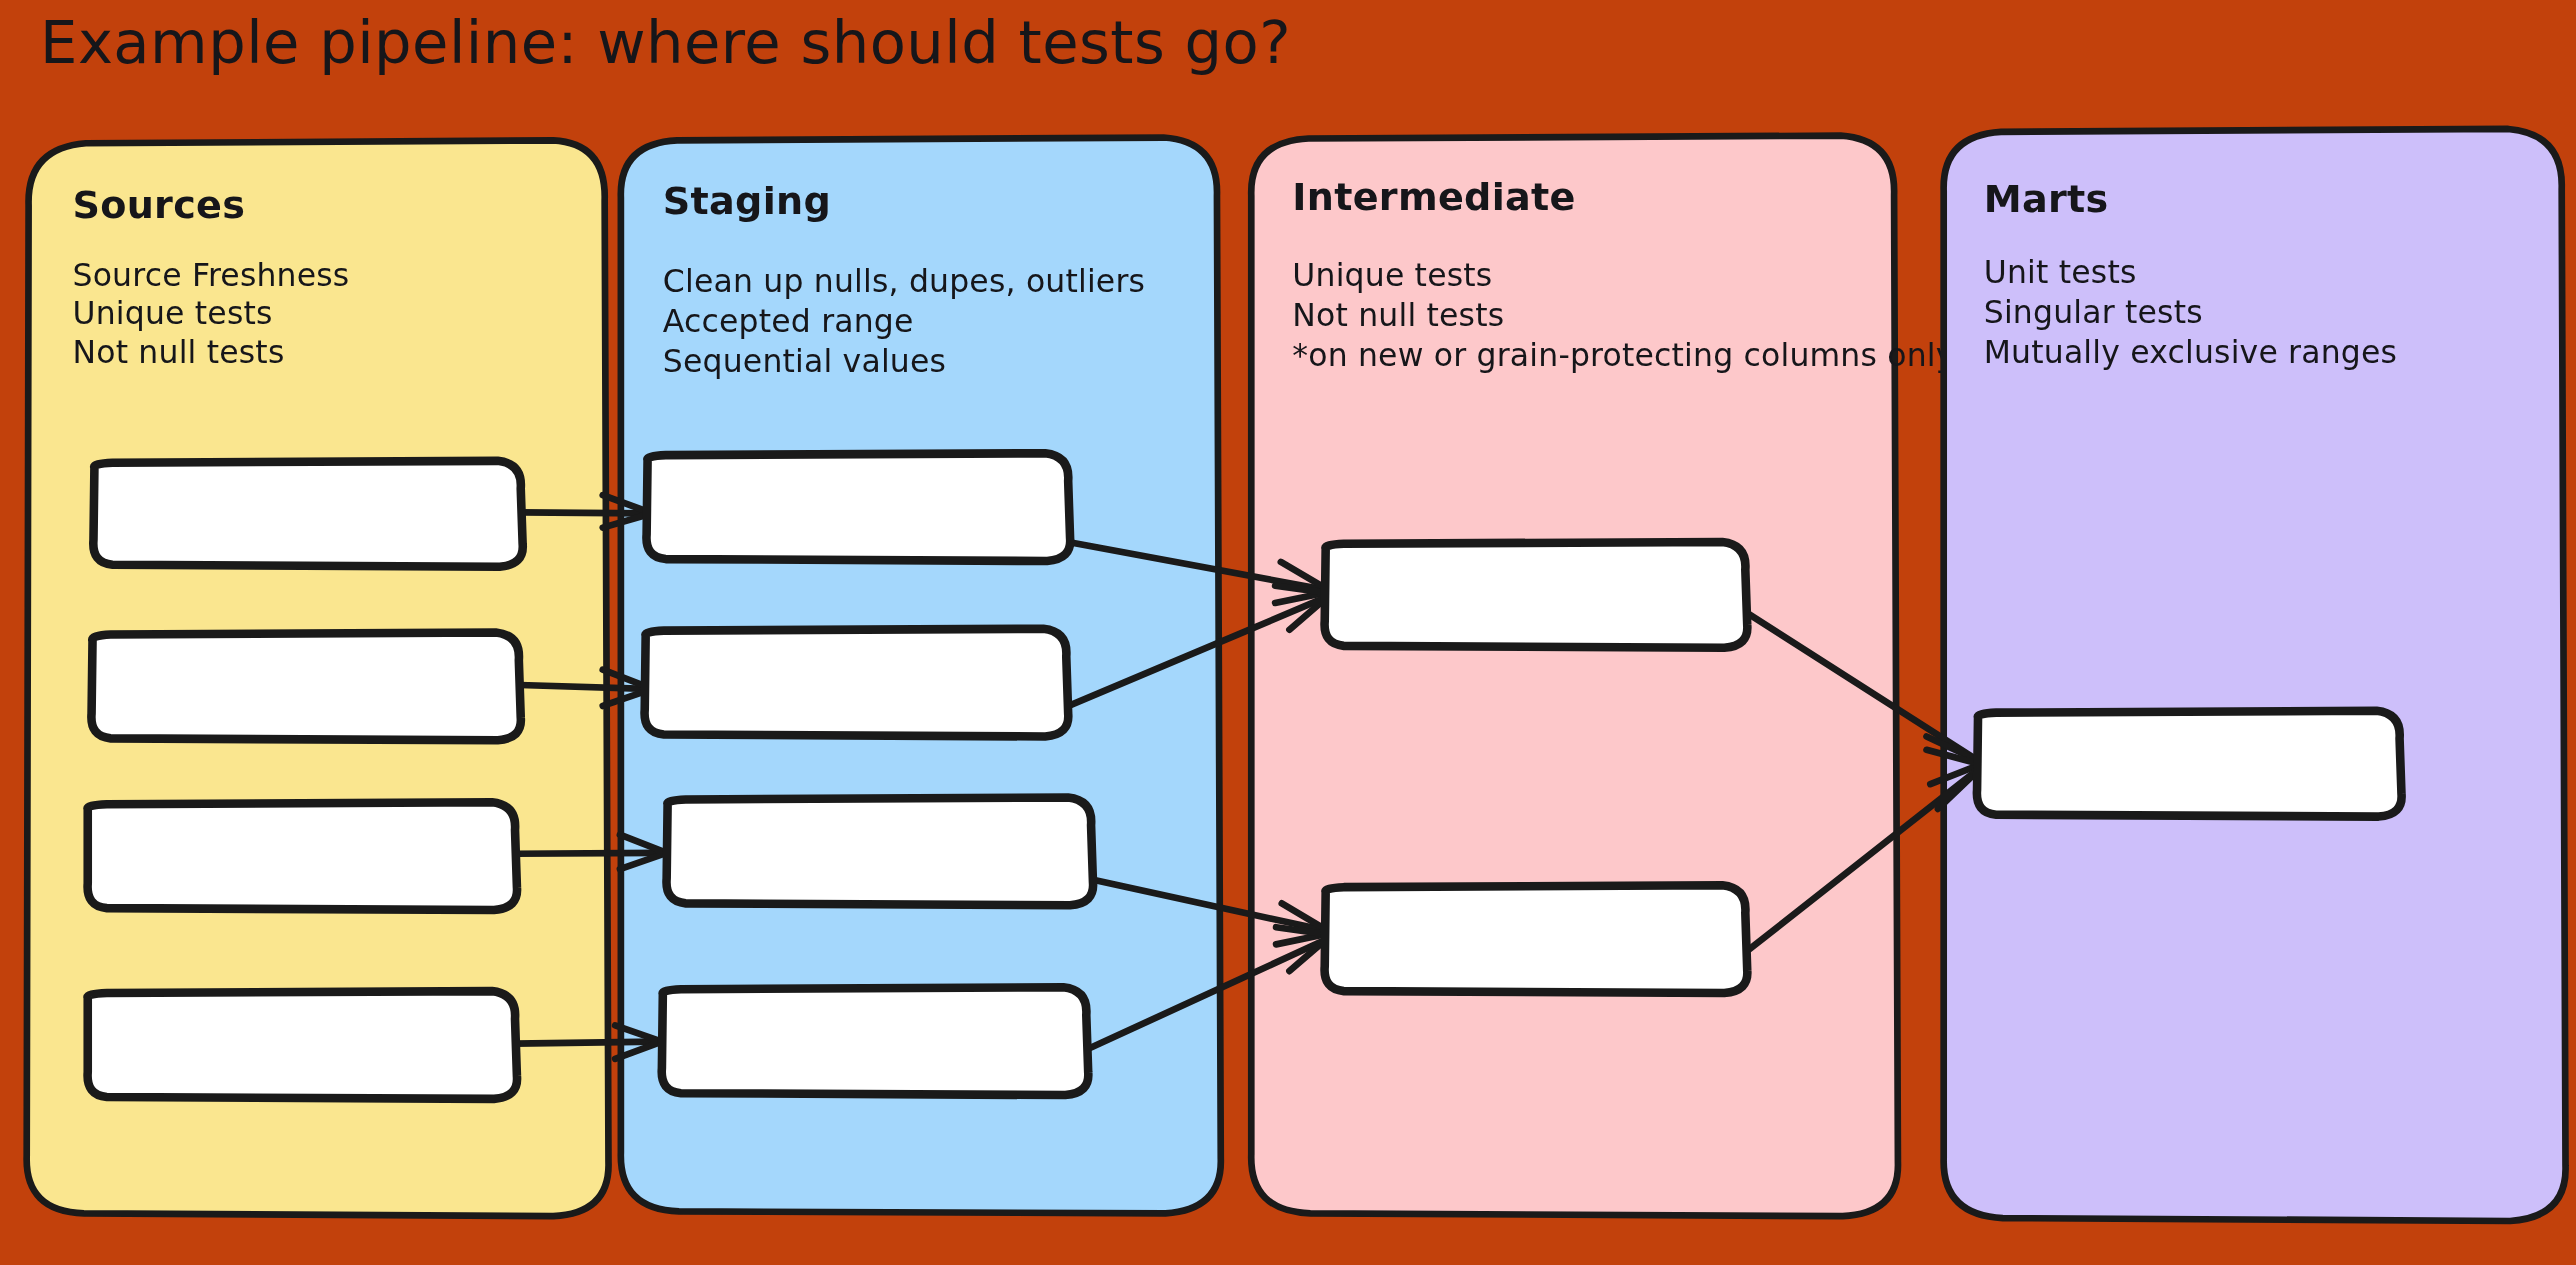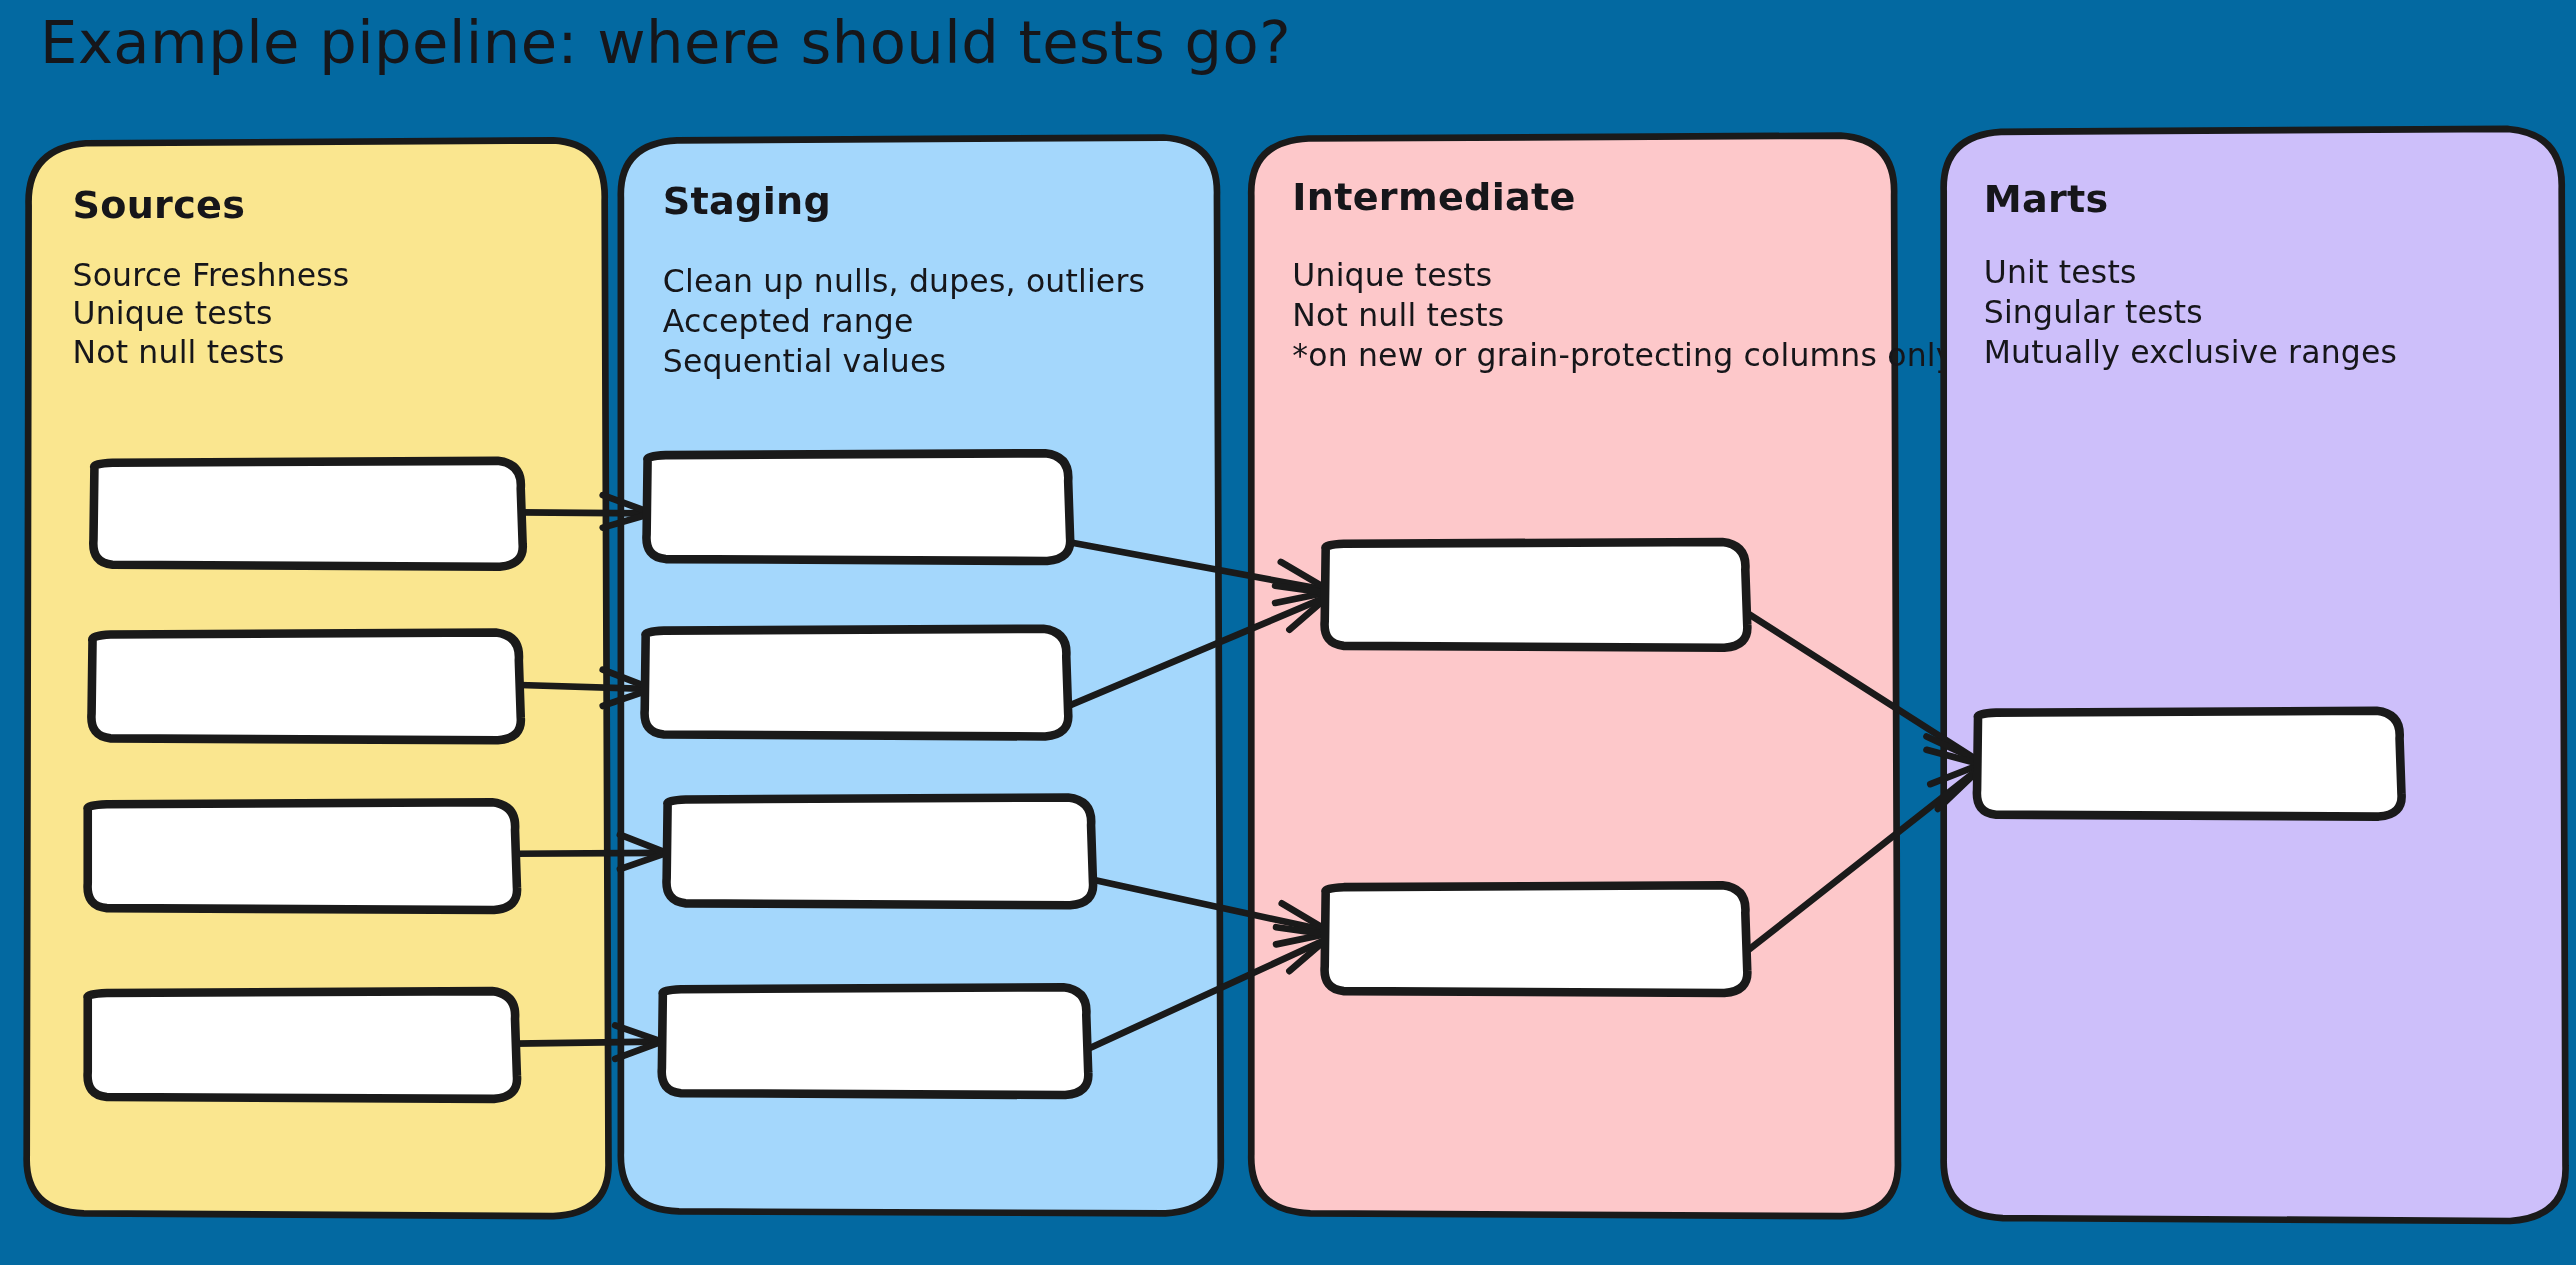--- a/index.html
+++ b/index.html
@@ -66,21 +66,21 @@
   }
   .panel-bullet {
     font-size: 33px;
     font-weight: 400;
     letter-spacing: 0.2px;
   }
 </style>
 </head>
 <body>
 
-<div id="canvas" style="background: #0369a1;">
+<div id="canvas" style="background: #c2410c;">
 
   <svg id="diagram-svg" viewBox="0 0 2701 1327">
 
     <text class="hand-text diagram-title" x="42" y="66">Example pipeline: where should tests go?</text>
 
     <g>
       <path class="panel-shape" id="panel-sources-shape" d="M 30 215
                Q 28 155 90 150
                L 580 147
                Q 636 150 634 210

